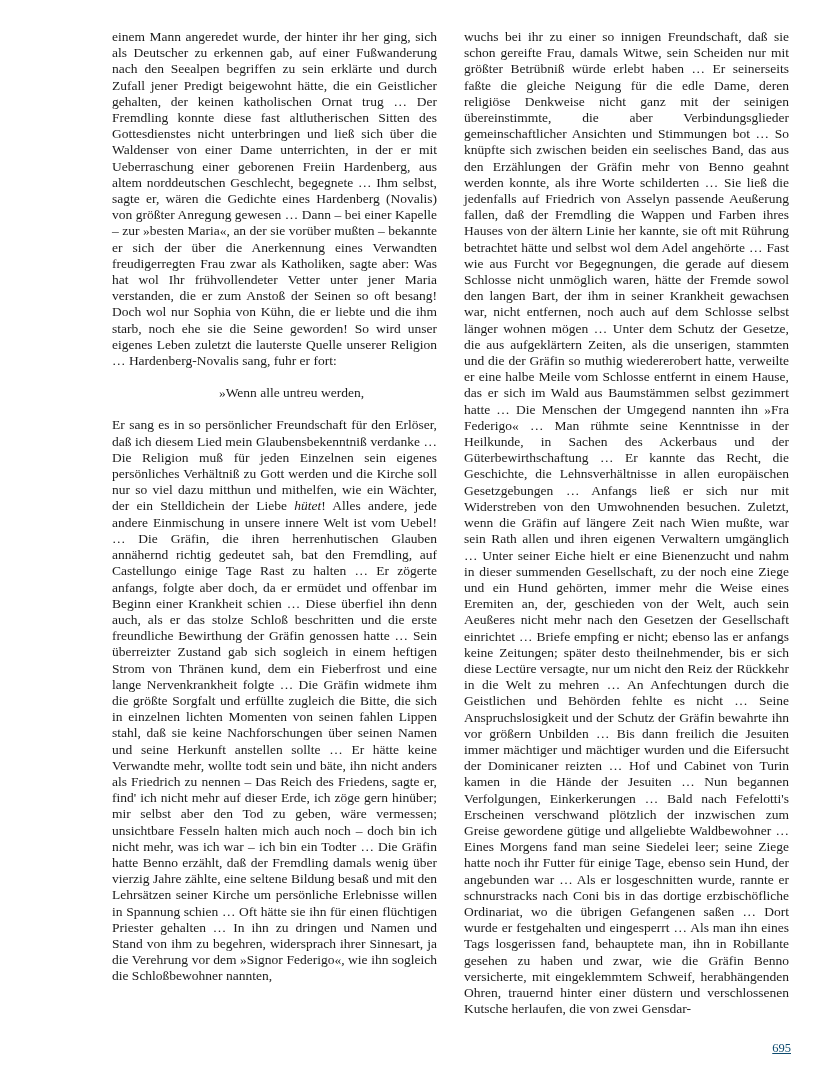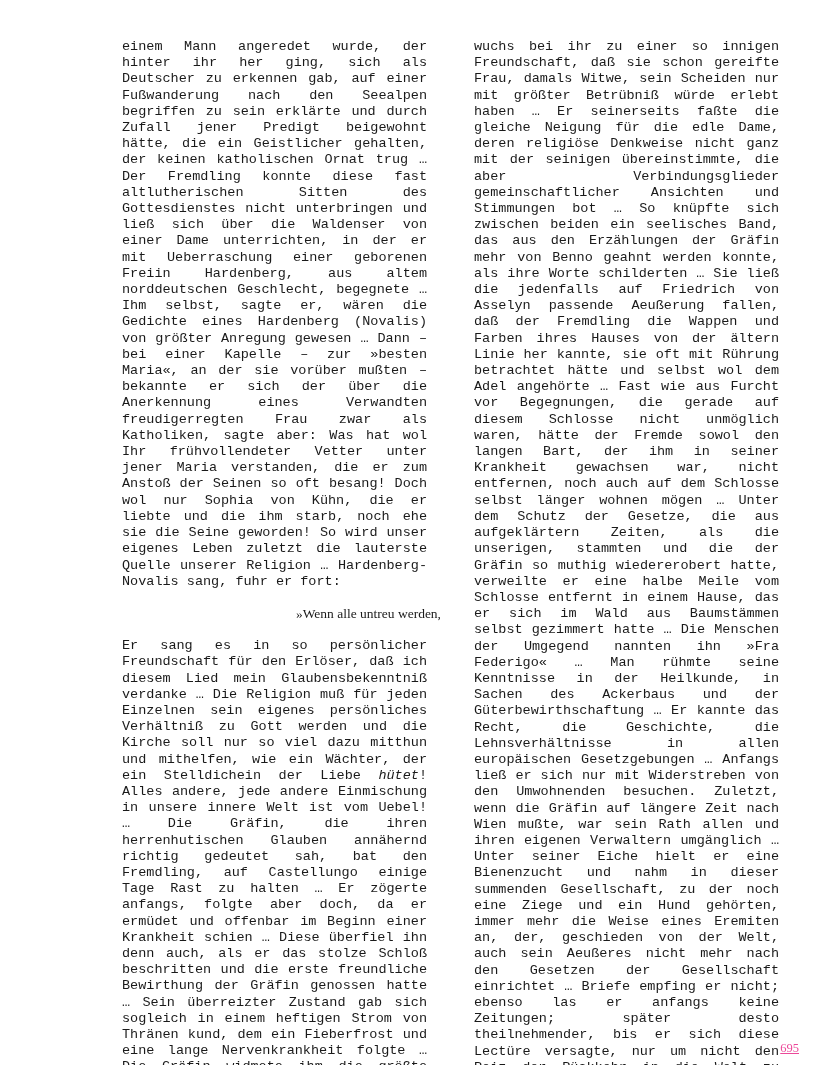--- a/index.html
+++ b/index.html
@@ -23,40 +23,39 @@
     gap: 19px;
   }
   .column {
     width: 333px;
     font-size: 13.5px;
     line-height: 16.2px;
     text-align: justify;
     hyphens: manual;
   }
   .para {
-    margin: 14px;
+    margin: 4px;
     padding: 0;
-    font-family: Liberation Mono, monospace;
   }
   .poem {
     margin: 16px 0 16px 34px;
-    text-align: right;
+    text-align: center;
   }
   .poem-line {
     white-space: nowrap;
   }
   em.inline-emphasis {
     font-style: italic;
   }
   .page-number {
     position: absolute;
-    right: 20px;
+    right: 28px;
     bottom: 9px;
     font-size: 12.5px;
-    color: #ec4899;
+    color: #0c4a6e;
     text-decoration: underline;
   }
 </style>
 </head>
 <body>
 
 <div class="page">
   <div class="columns">
 
     <div class="column">

